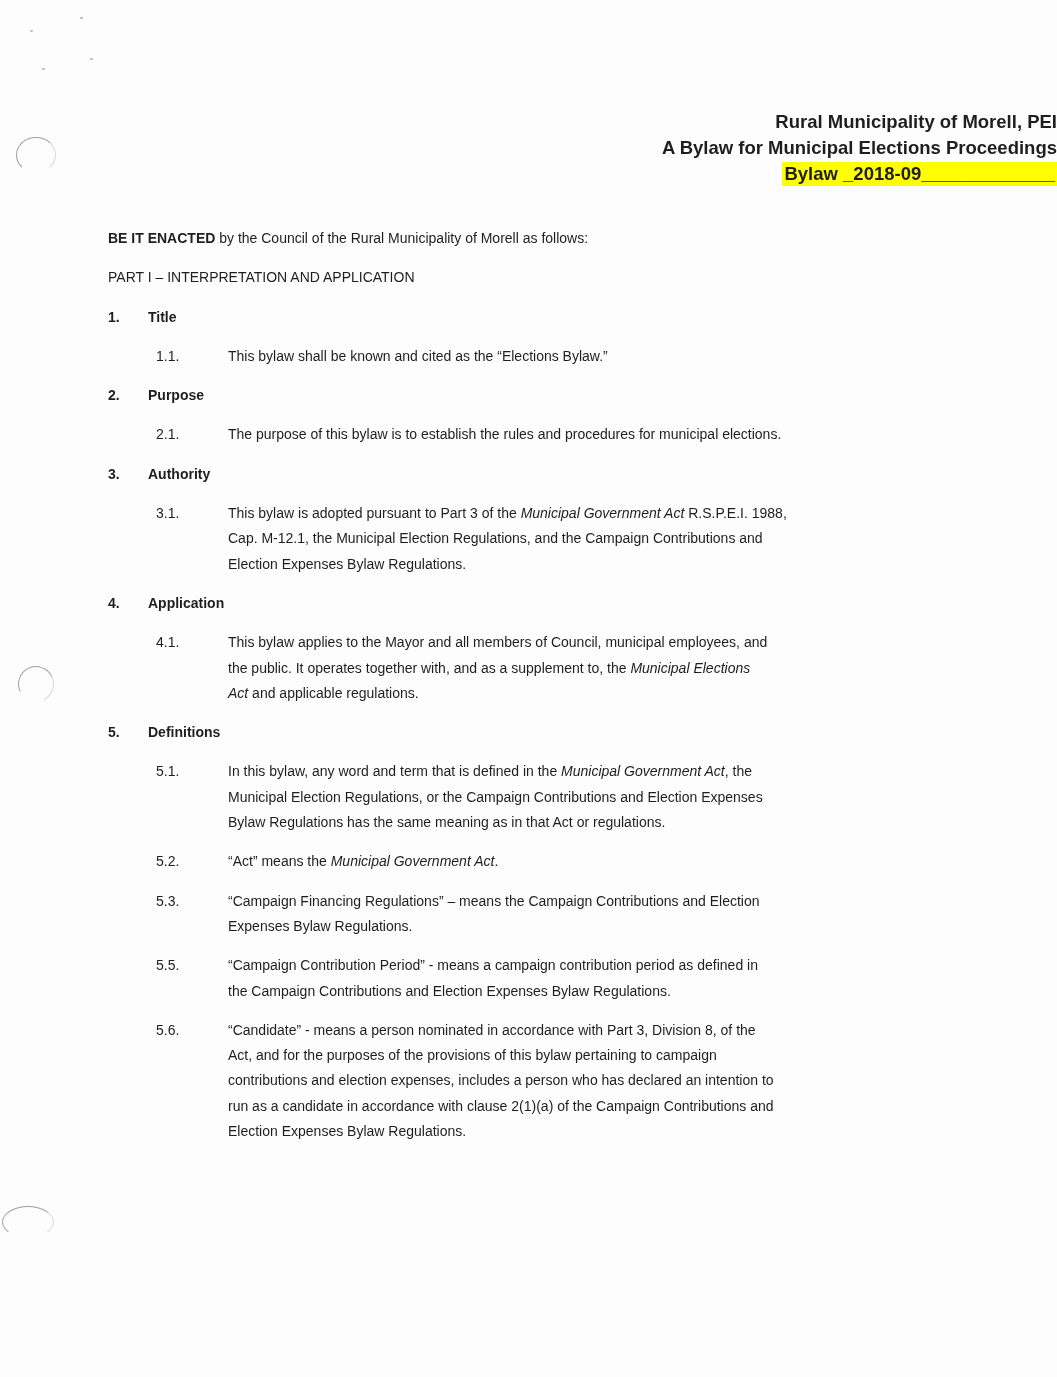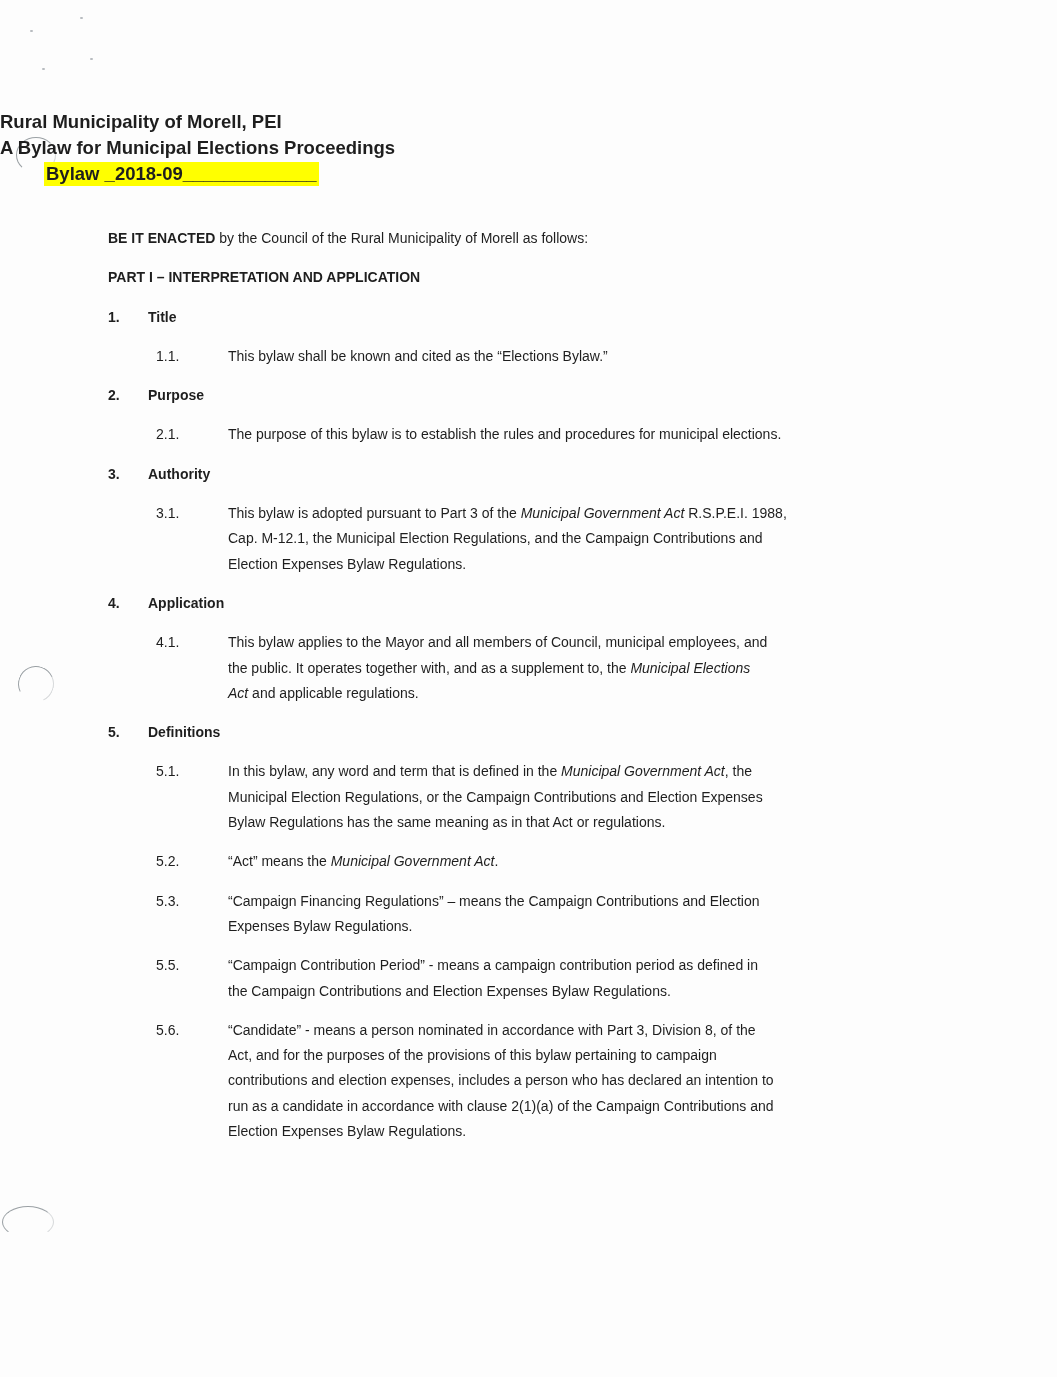--- a/index.html
+++ b/index.html
@@ -31,21 +31,21 @@
     .scuff {
       position: absolute;
       width: 3px; height: 2px;
       background: #b8bcc0;
       border-radius: 1px;
     }
     .header-block {
       position: absolute;
       left: 0; right: 0;
       top: 109px;
-      text-align: left;
+      text-align: right;
       font-weight: bold;
       font-size: 18.5px;
       line-height: 26px;
     }
     .header-block div { white-space: nowrap; }
     .bylaw-number {
       display: inline-block;
       background: #ffff00;
       padding: 0 2px 0 2px;
       line-height: 24px;
@@ -53,21 +53,21 @@
     }
     .body-text {
       position: absolute;
       left: 108px;
       top: 226px;
       width: 920px;
       font-size: 14px;
       line-height: 25.3px;
     }
     .para { margin: 0 0 14px 0; white-space: nowrap; }
-    .para.part { font-weight: bold; }
+    .para.part { font-weight: normal; }
     .section-head {
       font-weight: bold;
       display: flex;
       margin: 0 0 14px 0;
     }
     .section-num { width: 40px; flex: none; }
     .clause {
       display: flex;
       margin: 0 0 14px 48px;
       justify-content: space-between;

